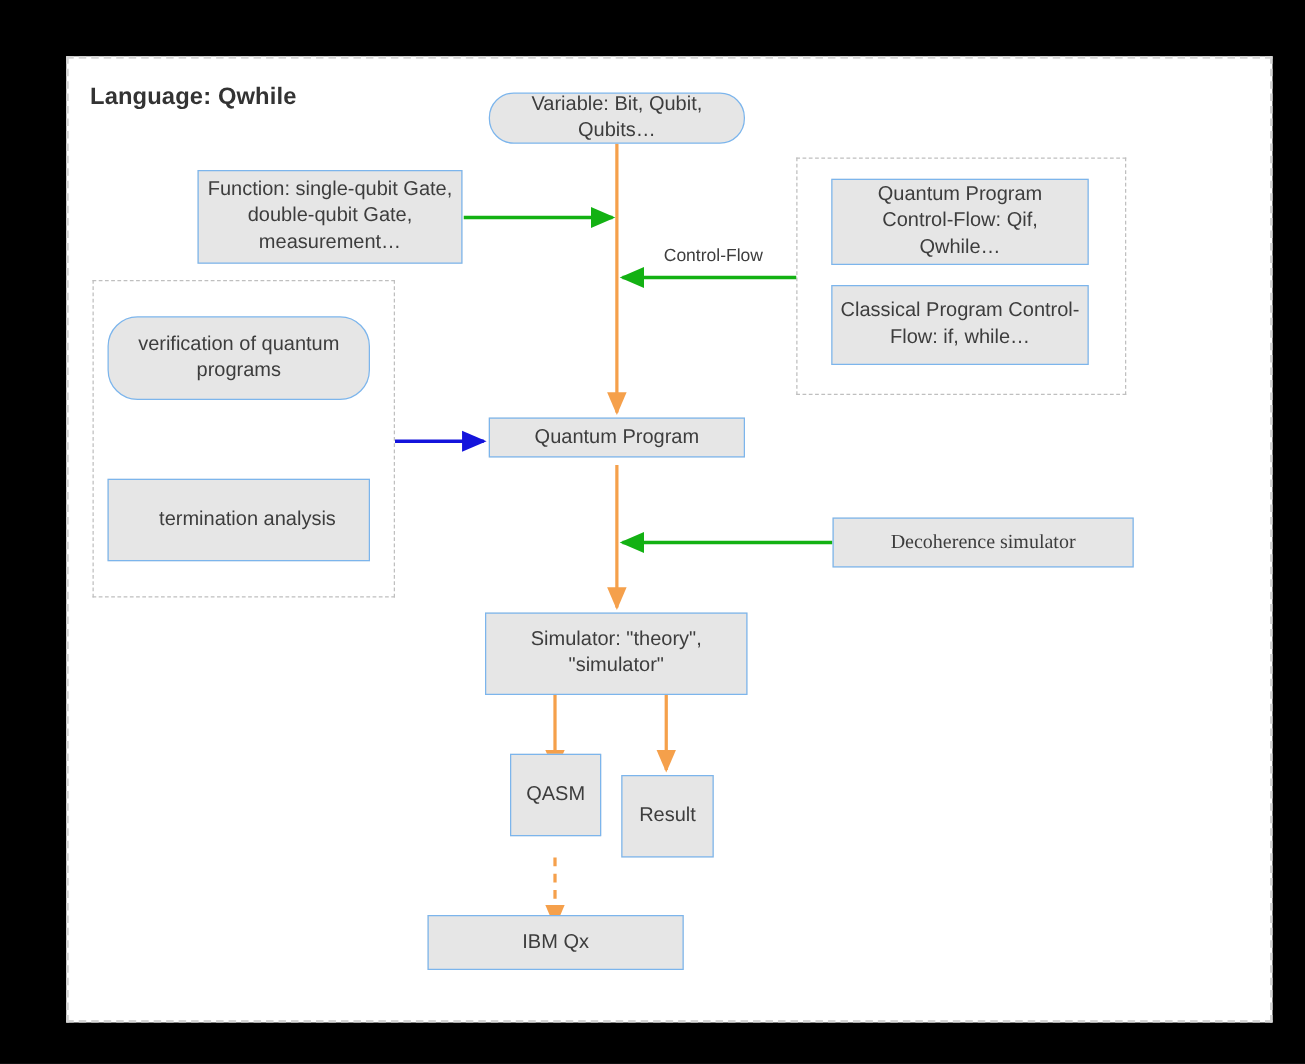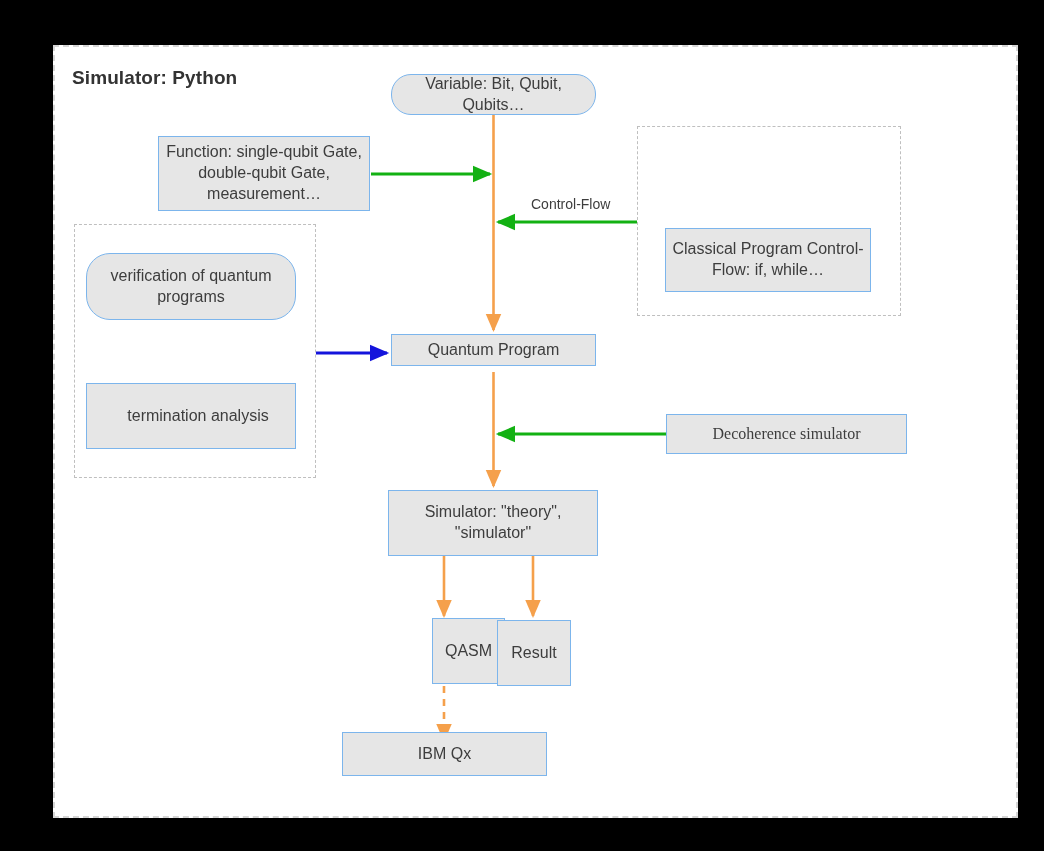--- a/index.html
+++ b/index.html
@@ -73,36 +73,36 @@
   
   #node-variable      { left: 391px; top: 74px;  width: 205px; height: 41px; border-radius: 20px; }
   #node-function      { left: 158px; top: 136px; width: 212px; height: 75px; }
   #node-qprog-cf      { left: 665px; top: 143px; width: 206px; height: 69px; }
   #node-cprog-cf      { left: 665px; top: 228px; width: 206px; height: 64px; }
   #node-verification  { left: 86px;  top: 253px; width: 210px; height: 67px; border-radius: 24px; }
   #node-termination   { left: 86px;  top: 383px; width: 210px; height: 66px; padding-left: 20px; }
   #node-quantum-prog  { left: 391px; top: 334px; width: 205px; height: 32px; }
   #node-decoherence   { left: 666px; top: 414px; width: 241px; height: 40px; font-family: Liberation Serif, serif; }
   #node-simulator     { left: 388px; top: 490px; width: 210px; height: 66px; }
-  #node-qasm          { left: 408px; top: 618px; width: 73px;  height: 66px; margin-left: 24px; }
+  #node-qasm          { left: 408px; top: 603px; width: 73px;  height: 66px; }
   #node-result        { left: 497px; top: 620px; width: 74px;  height: 66px; }
   #node-ibmqx         { left: 342px; top: 732px; width: 205px; height: 44px; }
   
   #group-left  { left: 74px;  top: 224px; width: 242px; height: 254px; }
   #group-right { left: 637px; top: 126px; width: 264px; height: 190px; }
   #label-control-flow { left: 531px; top: 196px; }
 </style>
 </head>
 <body>
 
 <div id="stage">
 
   <div id="canvas"></div>
 
-  <div id="page-title">Simulator: Python</div>
+  <div id="page-title">Language: Qwhile</div>
 
   <div class="group-box" id="group-left"></div>
   <div class="group-box" id="group-right"></div>
 
   <svg id="svg-layer" viewBox="0 0 1044 851" xmlns="http://www.w3.org/2000/svg">
     <defs>
       <marker id="ah-orange" markerWidth="10" markerHeight="10" refX="6.2" refY="3.6" orient="auto" markerUnits="strokeWidth">
         <path d="M0,0.6 L7,3.6 L0,6.6 z" fill="#f5a04b"></path>
       </marker>
       <marker id="ah-green" markerWidth="10" markerHeight="10" refX="6.2" refY="3.6" orient="auto" markerUnits="strokeWidth">
@@ -131,20 +131,21 @@
 
     <line x1="444" y1="686" x2="444" y2="740" stroke="#f5a04b" stroke-width="2.6" stroke-dasharray="7,6" marker-end="url(#ah-orange)"></line>
   </svg>
 
   <div class="edge-label" id="label-control-flow">Control-Flow</div>
 
   <div class="node" id="node-variable">Variable: Bit, Qubit, Qubits…</div>
 
   <div class="node" id="node-function">Function: single-qubit Gate, double-qubit Gate, measurement…</div>
 
+  <div class="node" id="node-qprog-cf">Quantum Program Control-Flow: Qif, Qwhile…</div>
 
   <div class="node" id="node-cprog-cf">Classical Program Control-Flow: if, while…</div>
 
   <div class="node" id="node-verification">verification of quantum programs</div>
 
   <div class="node" id="node-termination">termination analysis</div>
 
   <div class="node" id="node-quantum-prog">Quantum Program</div>
 
   <div class="node" id="node-decoherence">Decoherence simulator</div>

